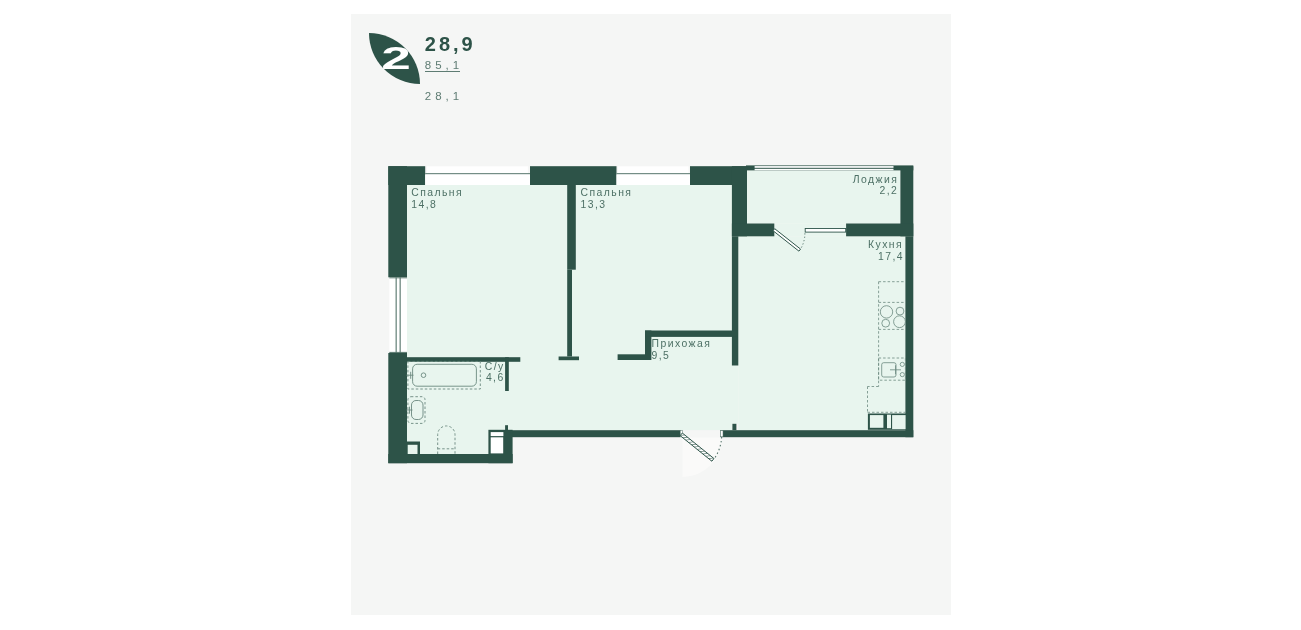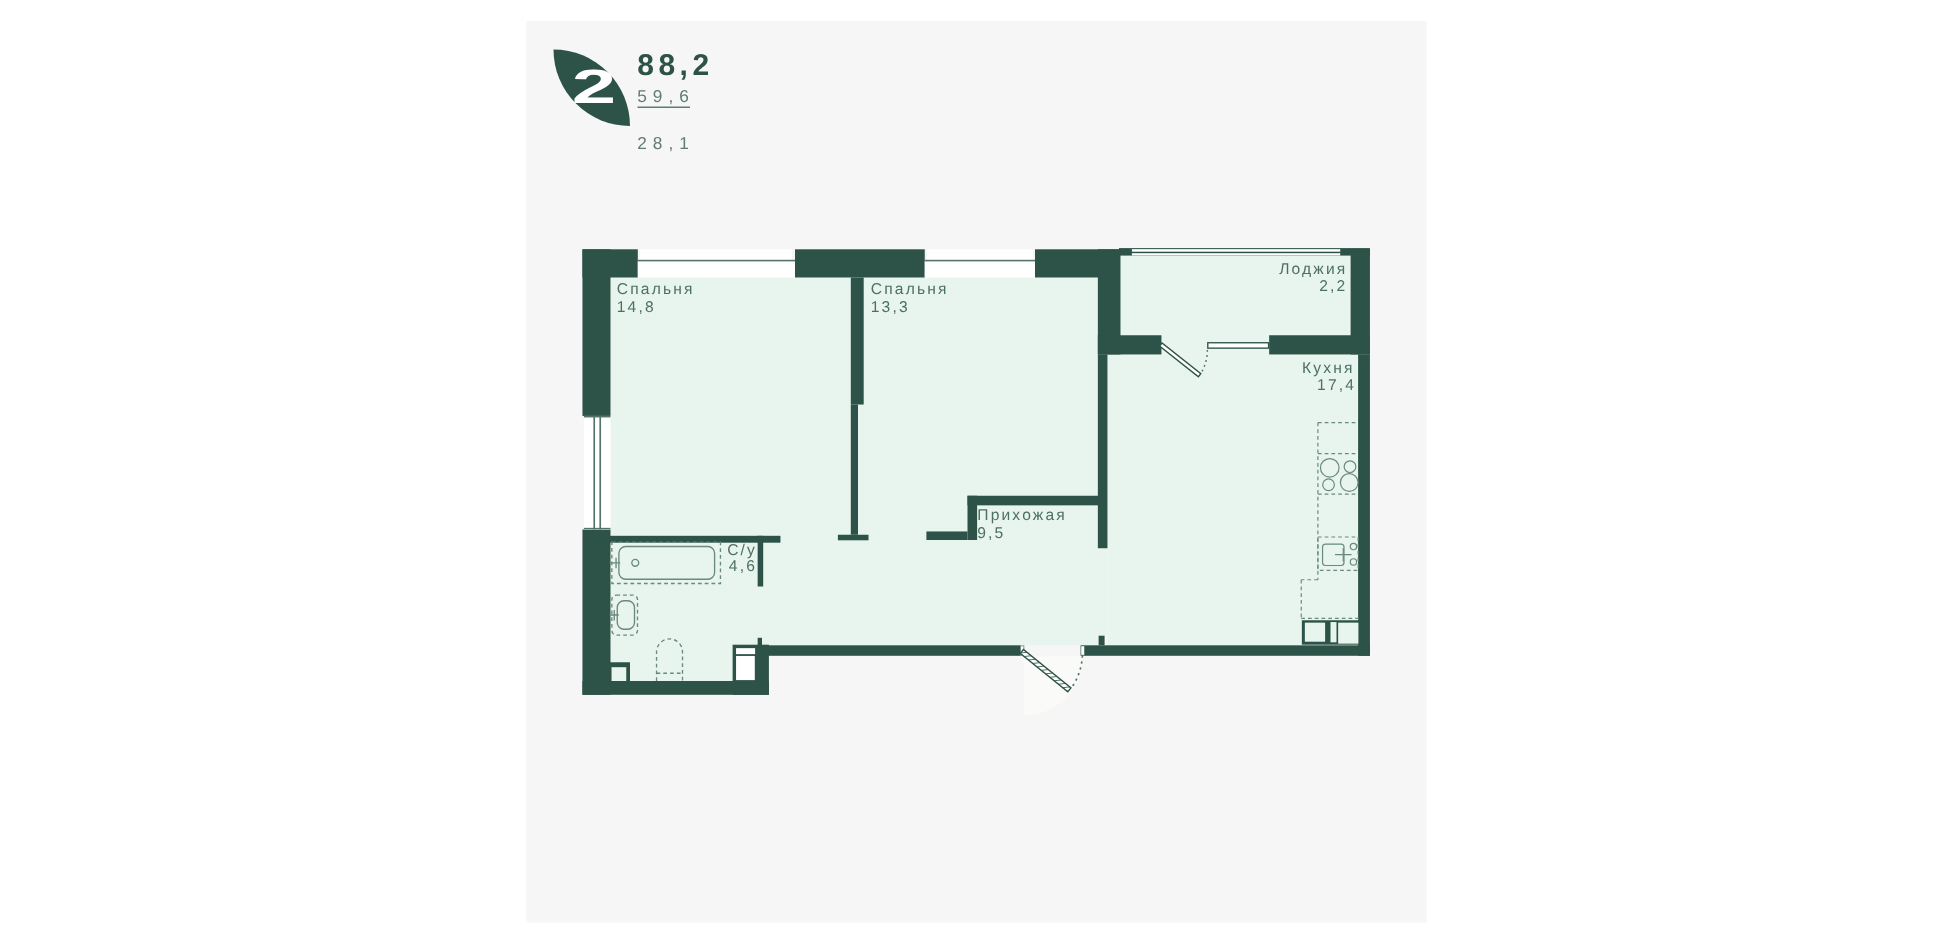--- a/index.html
+++ b/index.html
@@ -12,22 +12,22 @@
   .num2u{position:absolute;left:424.8px;top:71.1px;width:35.5px;height:1.1px;background:#5e7c73;}
   .num3{position:absolute;left:424.8px;top:77.8px;color:#5e7c73;font-size:11.5px;letter-spacing:4px;margin-top:12px;}
 </style>
 </head>
 <body>
 <div class="page">
   <div class="panel"></div>
   <div class="leaf">
       <span>2</span>
     </div>
-  <div class="num1">88,2</div>
-  <div class="num2">59,6</div>
+  <div class="num1">28,9</div>
+  <div class="num2">85,1</div>
   <div class="num2u"></div>
   <div class="num3">28,1</div>
   <svg width="1301" height="630" viewBox="0 0 1301 630" style="position:absolute;left:0;top:0">
     <defs>
       <pattern id="hatch" width="2.6" height="2.6" patternTransform="rotate(45)" patternUnits="userSpaceOnUse">
         <rect width="2.6" height="2.6" fill="#ffffff"></rect>
         <line x1="0" y1="0" x2="0" y2="2.6" stroke="#2d5348" stroke-width="1.1"></line>
       </pattern>
     </defs>
 

